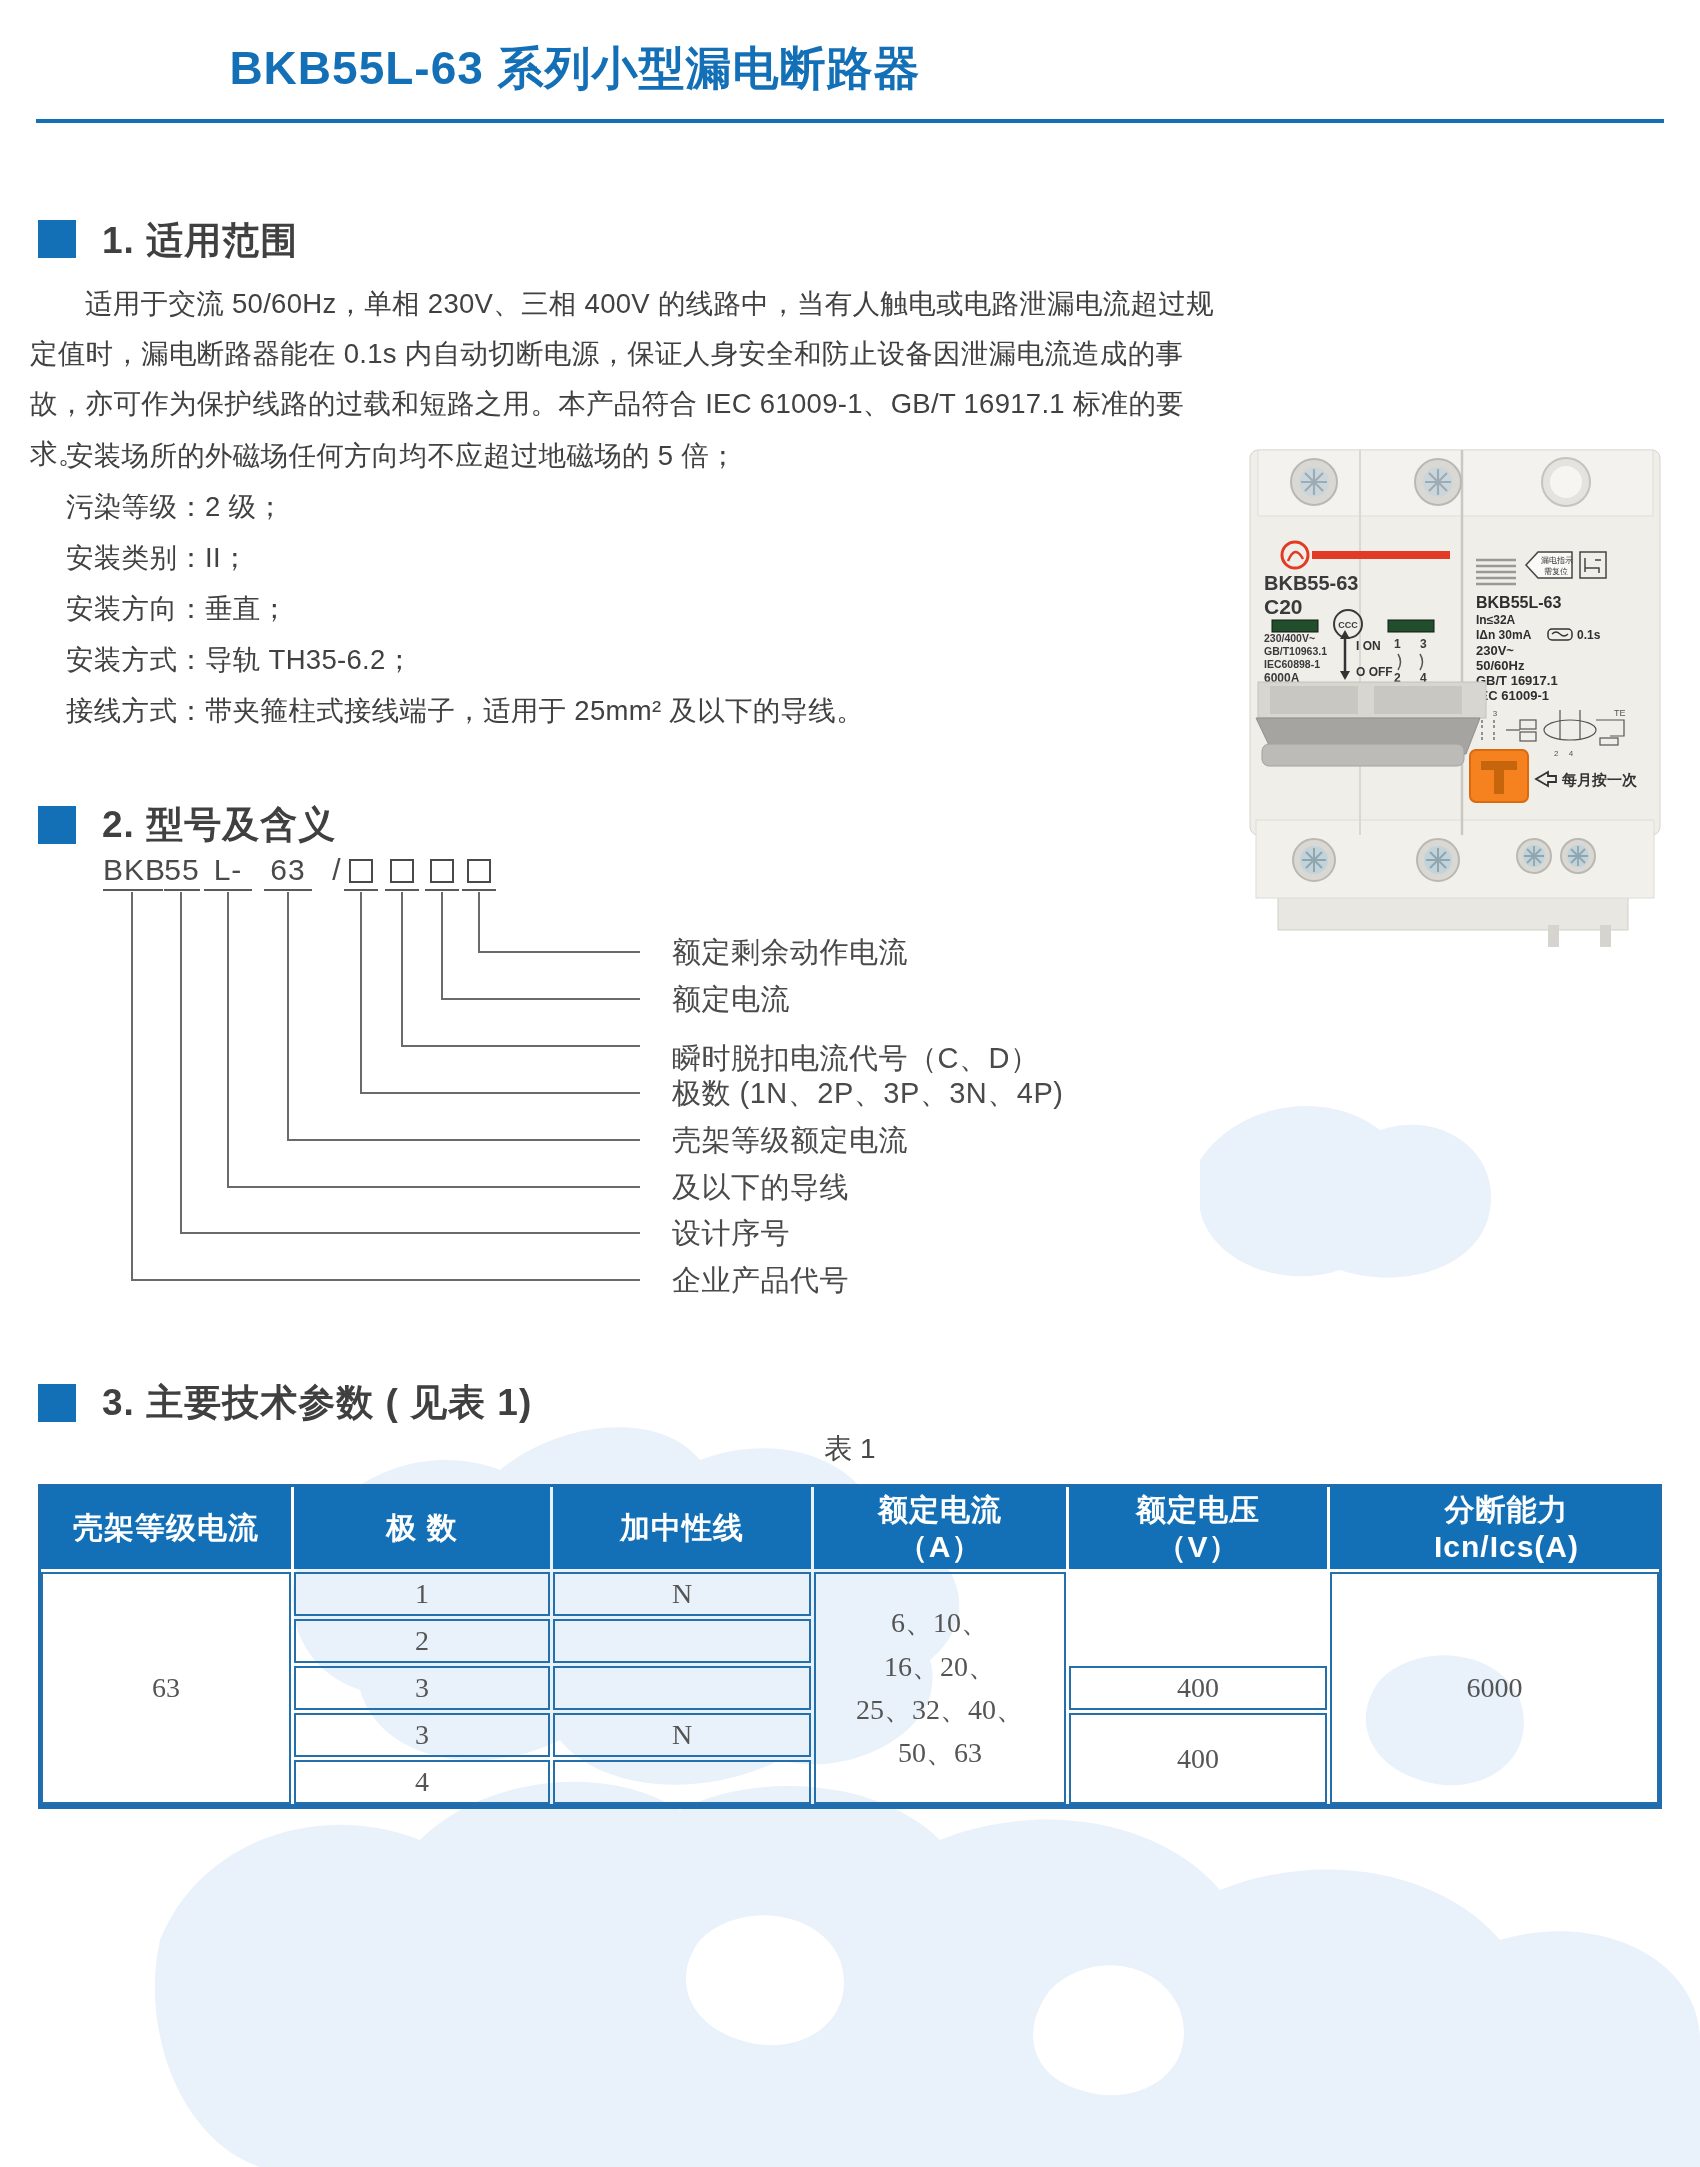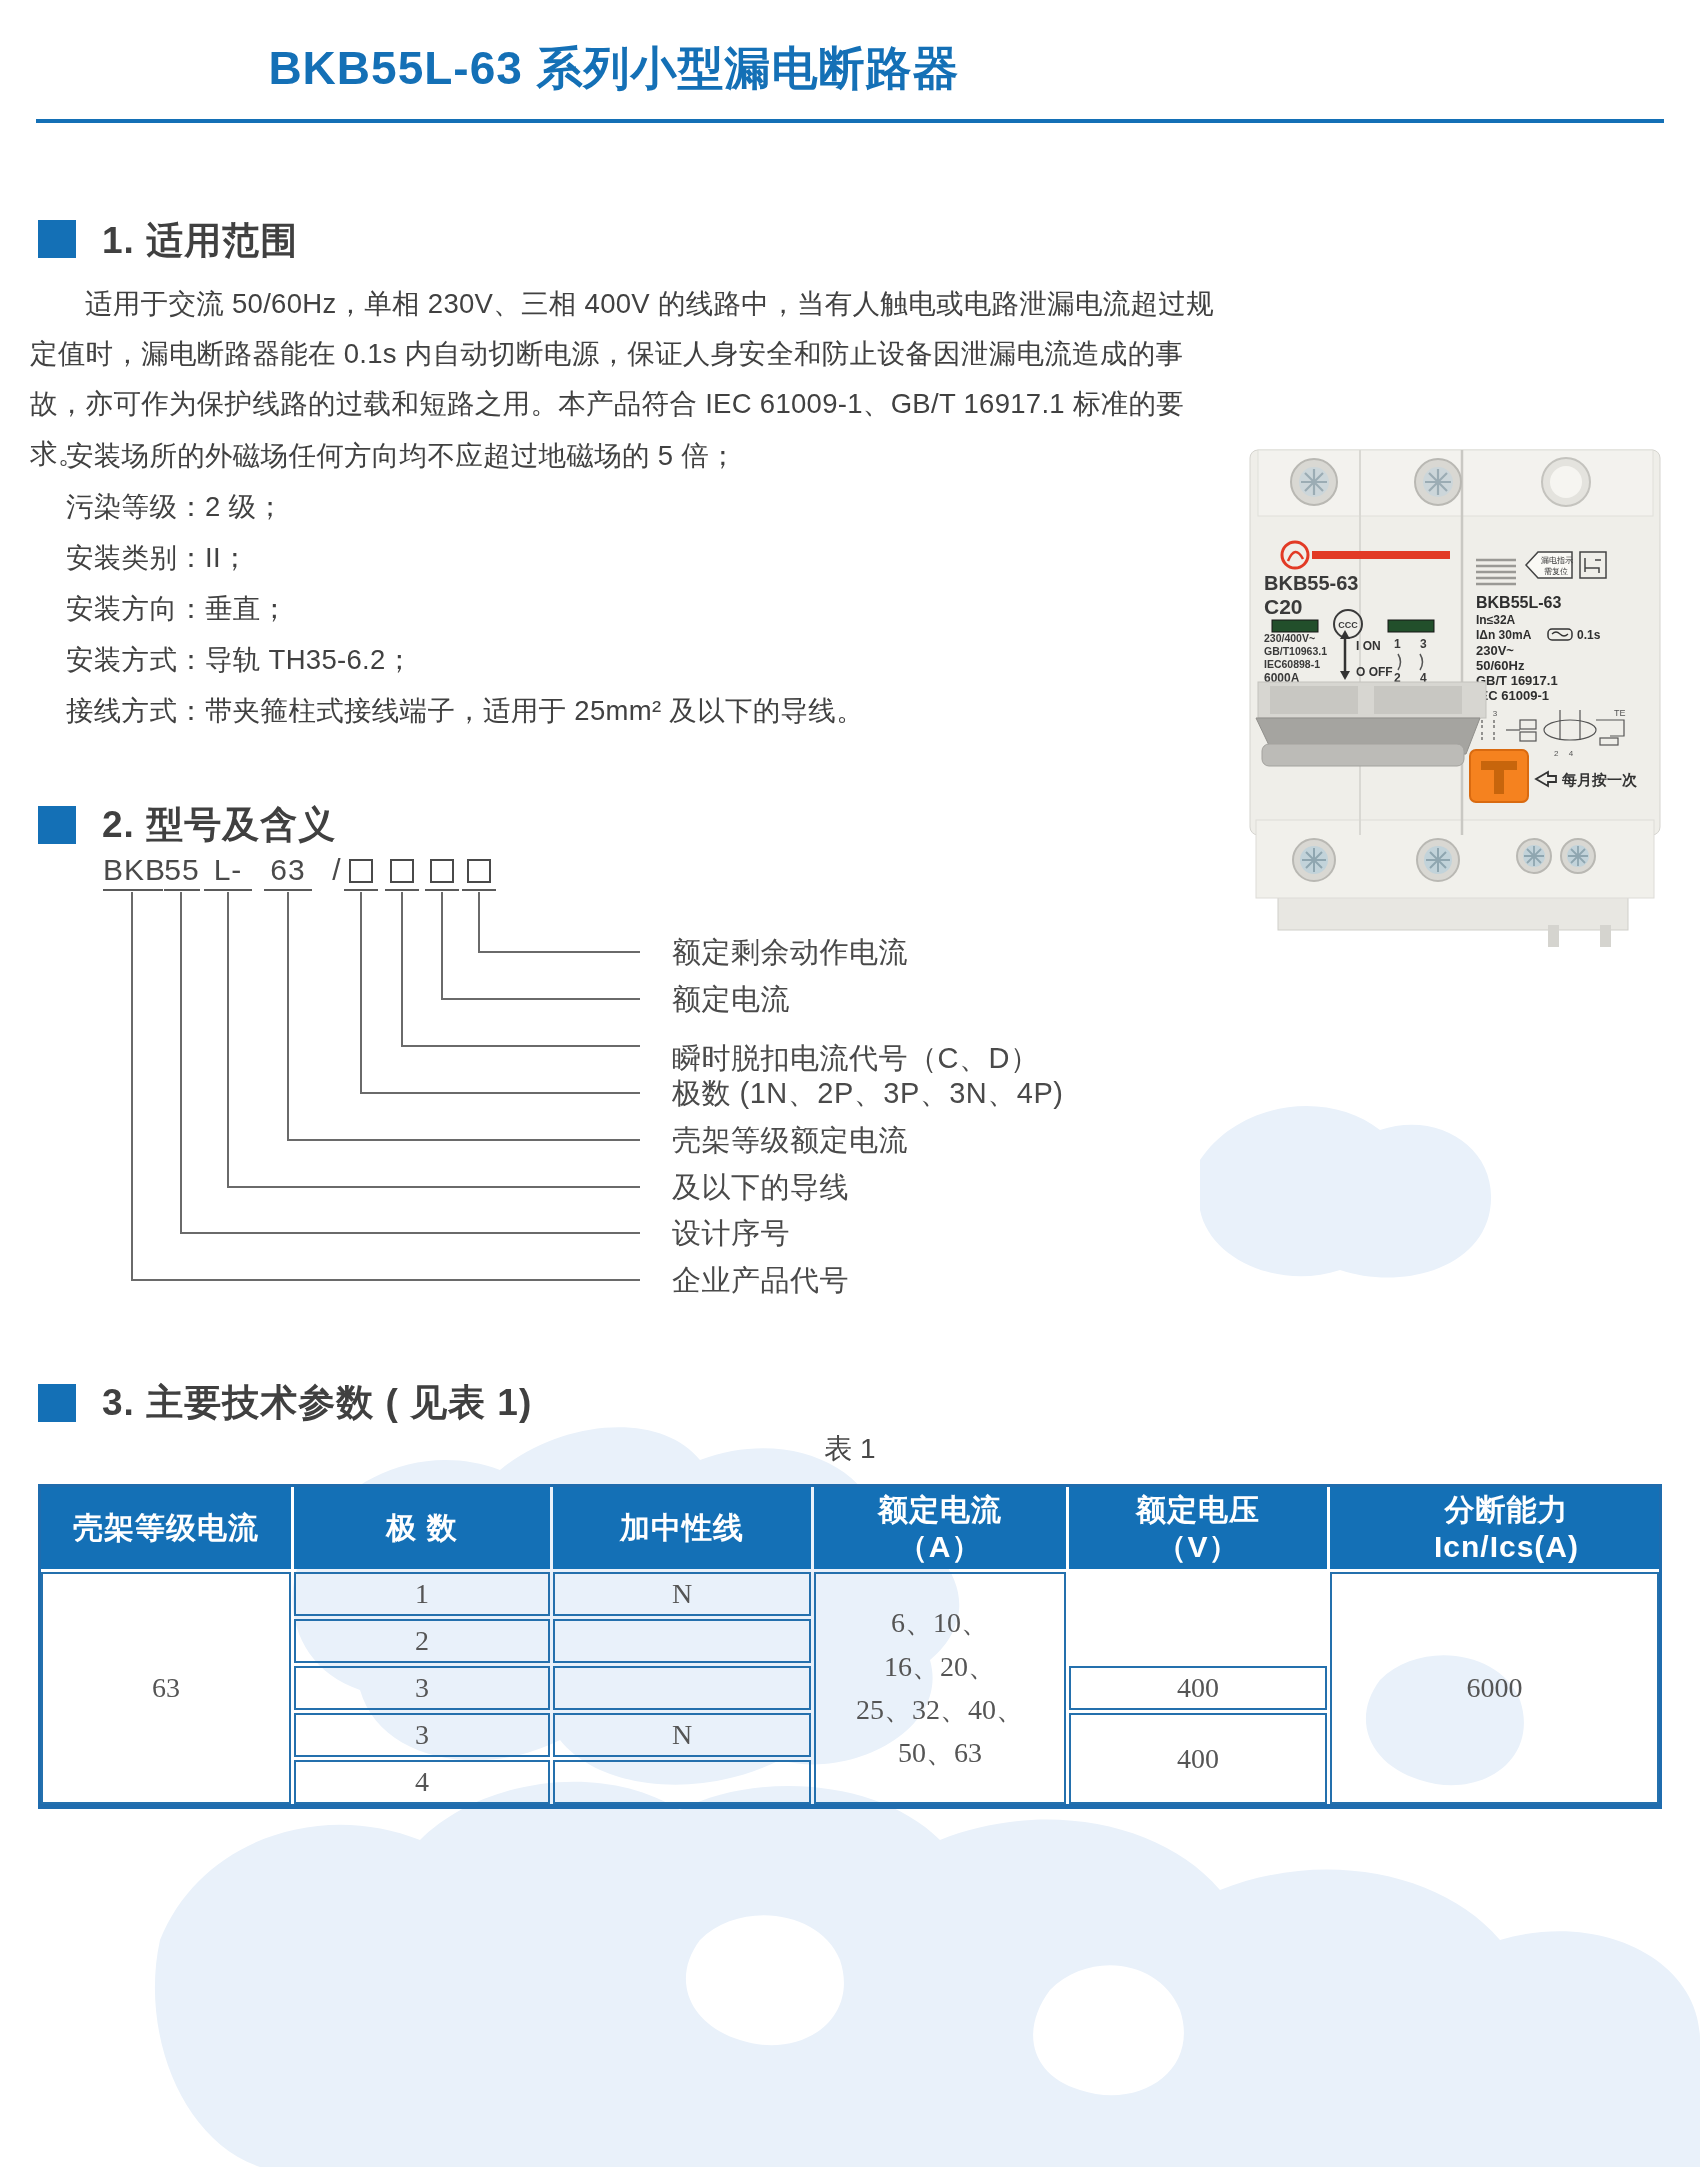--- a/index.html
+++ b/index.html
@@ -1,21 +1,21 @@
 <!DOCTYPE html>
 <html><head>
 <meta charset="utf-8">
 <style>
   html,body{margin:0;padding:0;background:#ffffff;}
   body{font-family:"Liberation Sans","DejaVu Sans",sans-serif;}
   #page{position:relative;width:1700px;height:2167px;background:#ffffff;overflow:hidden;}
   #wm{position:absolute;left:0;top:1040px;z-index:0;}
   .z{position:absolute;z-index:1;}
   
-  #title{top:38px;left:0;width:1150px;text-align:center;font-size:46px;font-weight:700;color:#1470b6;letter-spacing:1px;padding-left:39px;}
+  #title{top:38px;left:0;width:1150px;text-align:center;font-size:46px;font-weight:700;color:#1470b6;letter-spacing:1px;}
   #rule{top:119px;left:36px;width:1628px;height:4px;background:#1470b6;}
   
   .sq{width:38px;height:38px;background:#1470b6;}
   .h2{font-size:37px;font-weight:700;color:#404040;letter-spacing:1px;}
   
   #para{top:279px;left:30px;width:1208px;font-size:27.5px;line-height:50px;color:#414141;text-indent:2em;letter-spacing:.3px;}
   .note{left:66px;width:1100px;height:51px;line-height:51px;font-size:27.5px;color:#414141;letter-spacing:.3px;}
   
   .seg{top:853px;height:36px;text-align:center;font-size:30px;color:#4a4a4a;border-bottom:2px solid #5a5a5a;letter-spacing:1px;}
   .seg.noline{border-bottom:none;}

